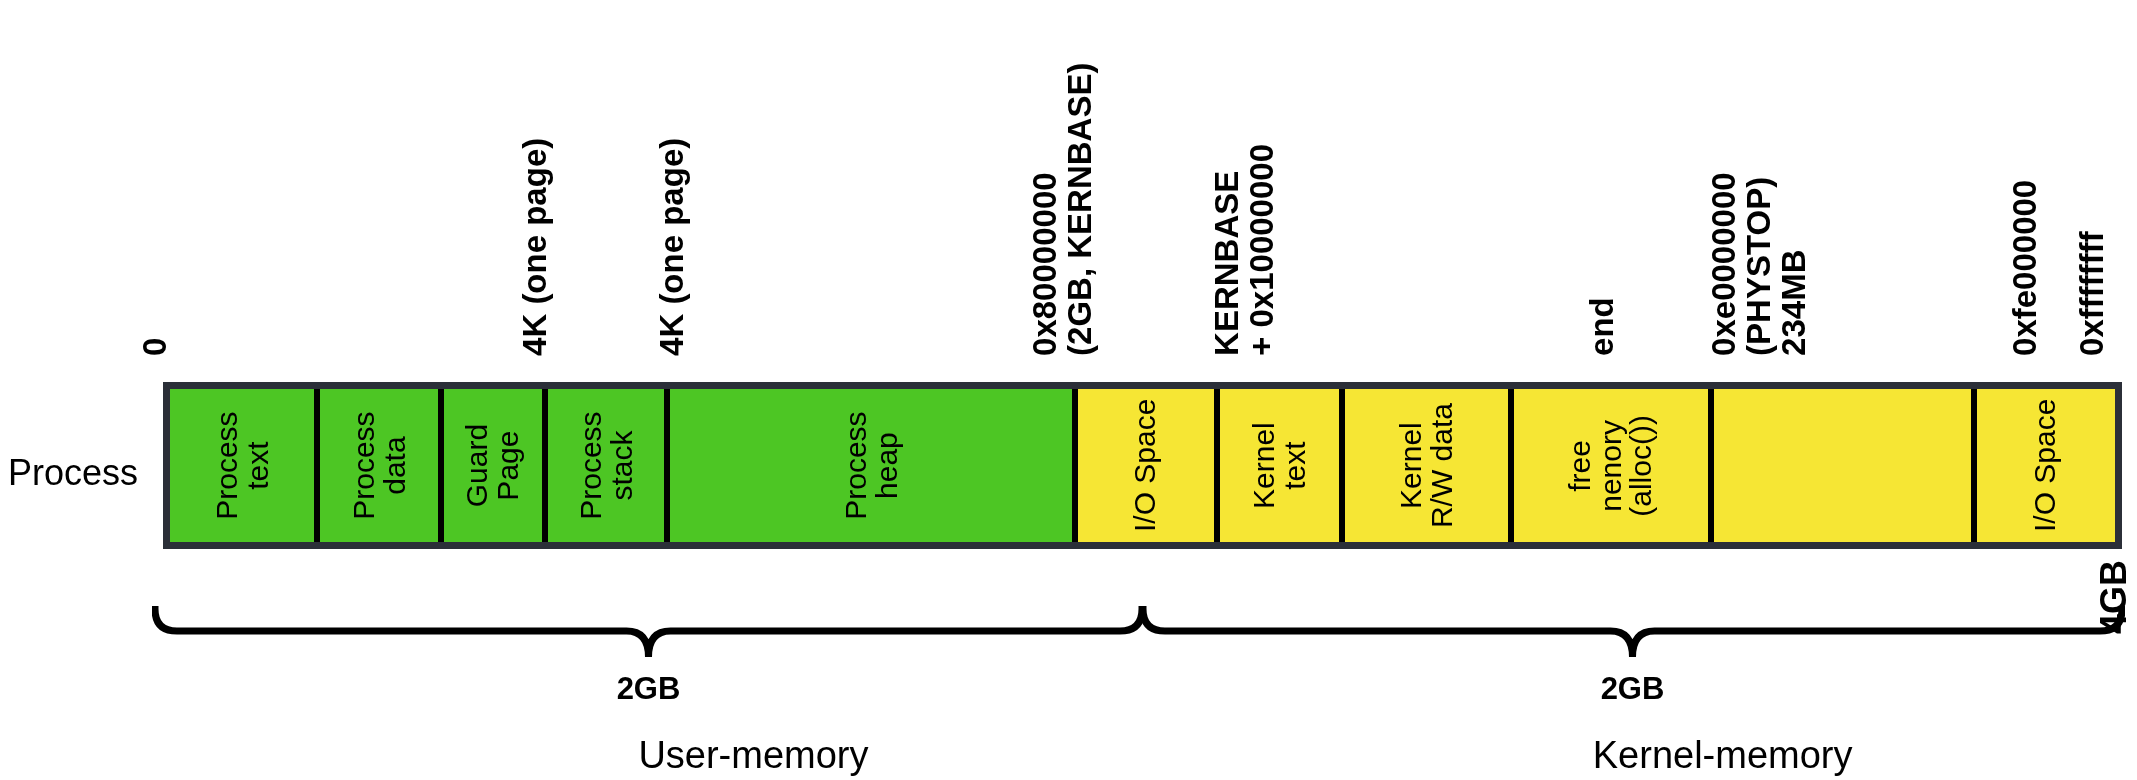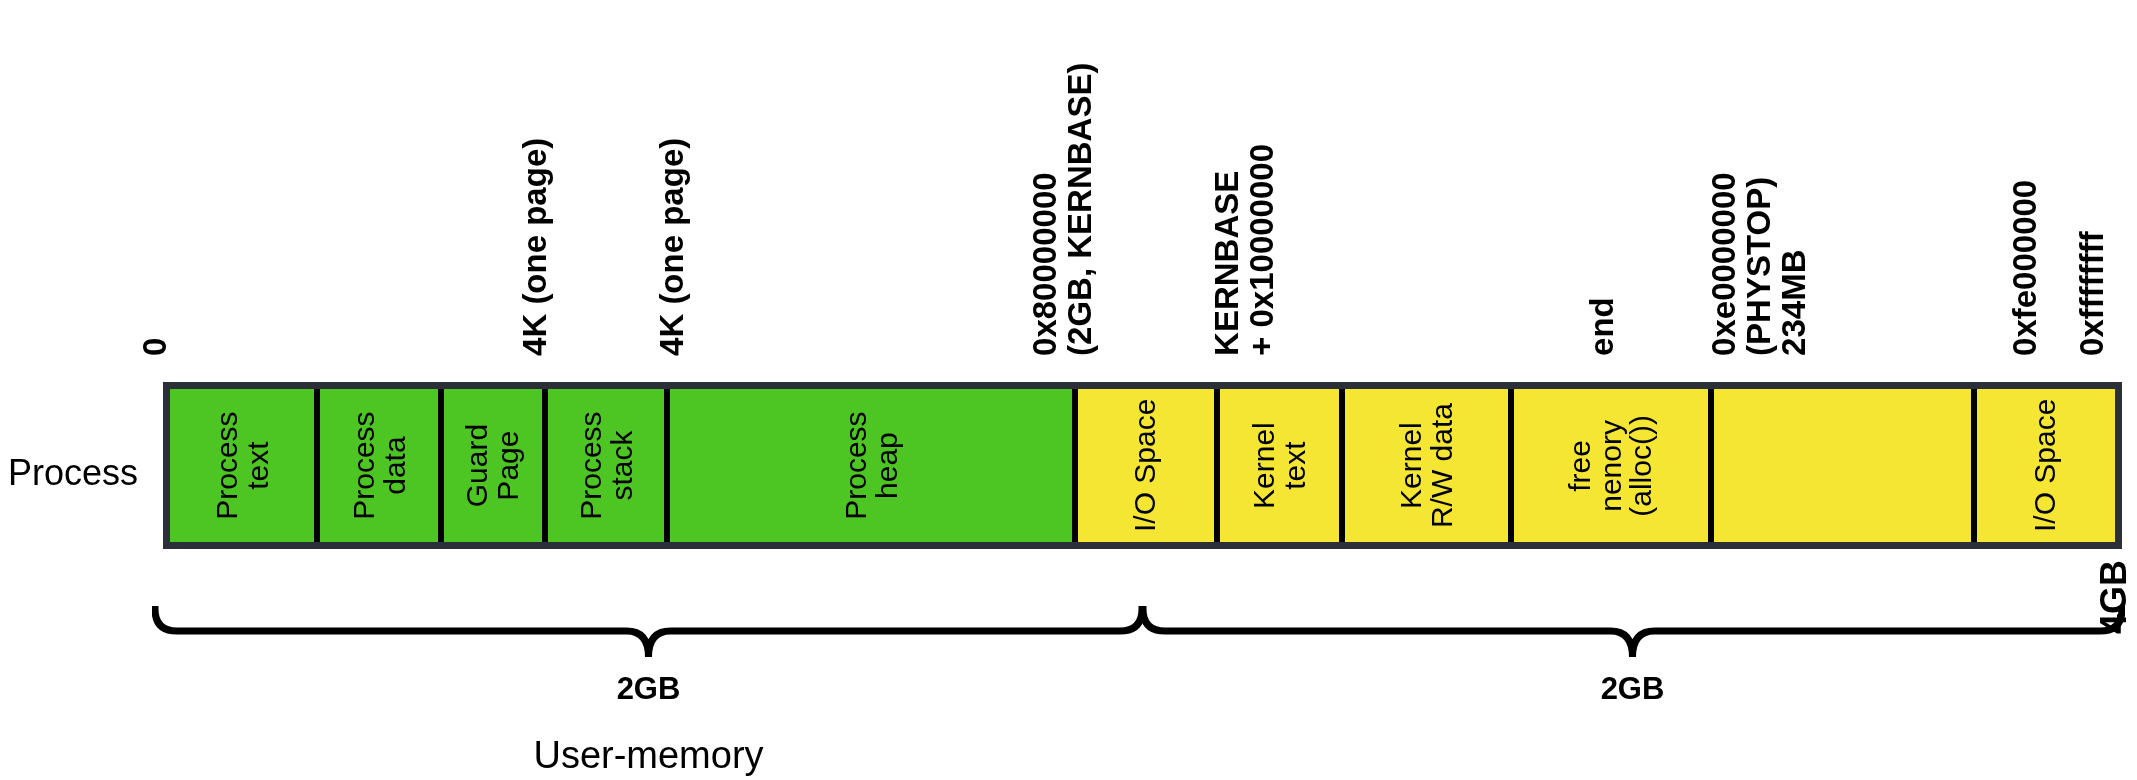--- a/index.html
+++ b/index.html
@@ -77,21 +77,21 @@
     position:absolute;
     font-size:31px;
     font-weight:700;
     text-align:center;
     white-space:nowrap;
     font-family:"Liberation Sans", sans-serif;
   }
   .brace-name{
     position:absolute;
     font-size:38px;
-    text-align:center;
+    text-align:right;
     white-space:nowrap;
     font-family:"Liberation Sans", sans-serif;
   }
   #rightend-label{
     position:absolute;
     left:2093px; top:560px;
     transform-origin:left top;
     transform:rotate(-90deg) translate(-100%,0);
     font-size:36px;
     font-weight:700;
@@ -172,17 +172,18 @@
         </svg>
       </div>
       <div class="brace-size" style="left: 548.5px; top: 671px; width: 200px;">2GB</div>
       <div class="brace-name" style="left: 428.5px; top: 734px; width: 440px;">User-memory</div>
       <div class="brace-wrap" style="left: 1140px; top: 603px;">
         <svg width="985" height="58">
           <path d="M 3,3 L 3,6 Q 3,28 25,28 L 470.5,28 Q 492.5,28 492.5,54 Q 492.5,28 514.5,28 L 960,28 Q 982,28 982,6 L 982,3" fill="none" stroke="#000" stroke-width="7" stroke-linecap="butt"></path>
         </svg>
       </div>
       <div class="brace-size" style="left: 1532.5px; top: 671px; width: 200px;">2GB</div>
+      <div class="brace-name" style="left: 1412.5px; top: 734px; width: 440px;">Kernel-memory</div>
     </div>
 
   <div id="rightend-label">4GB</div>
 
 </div>
 
 </body></html>

